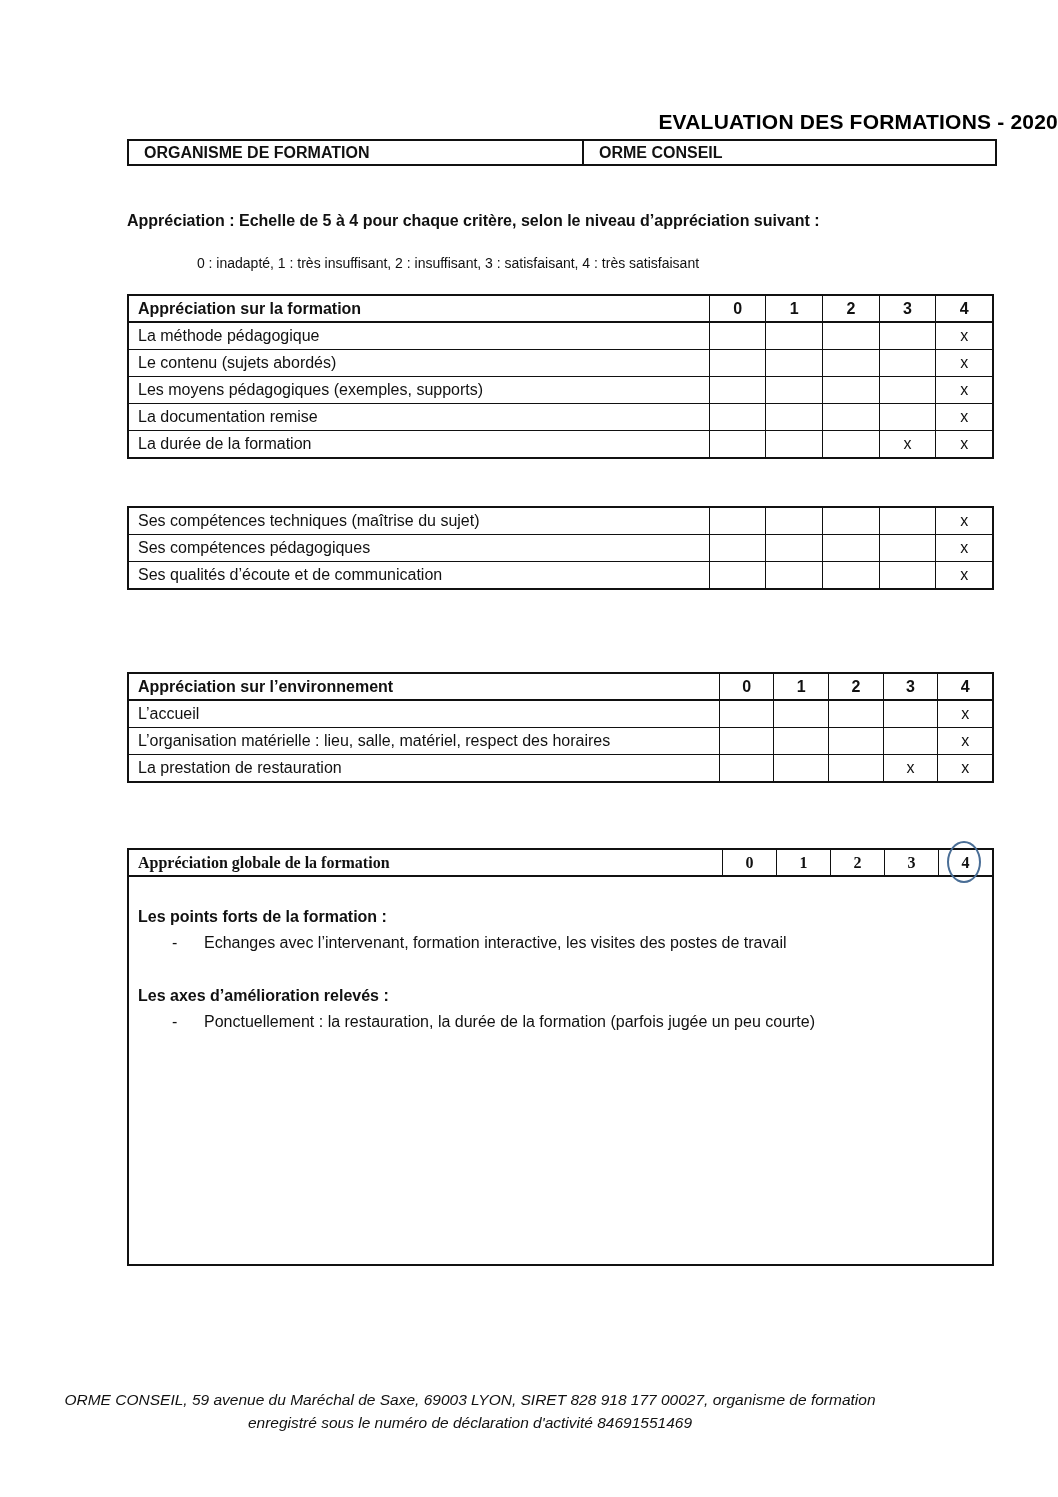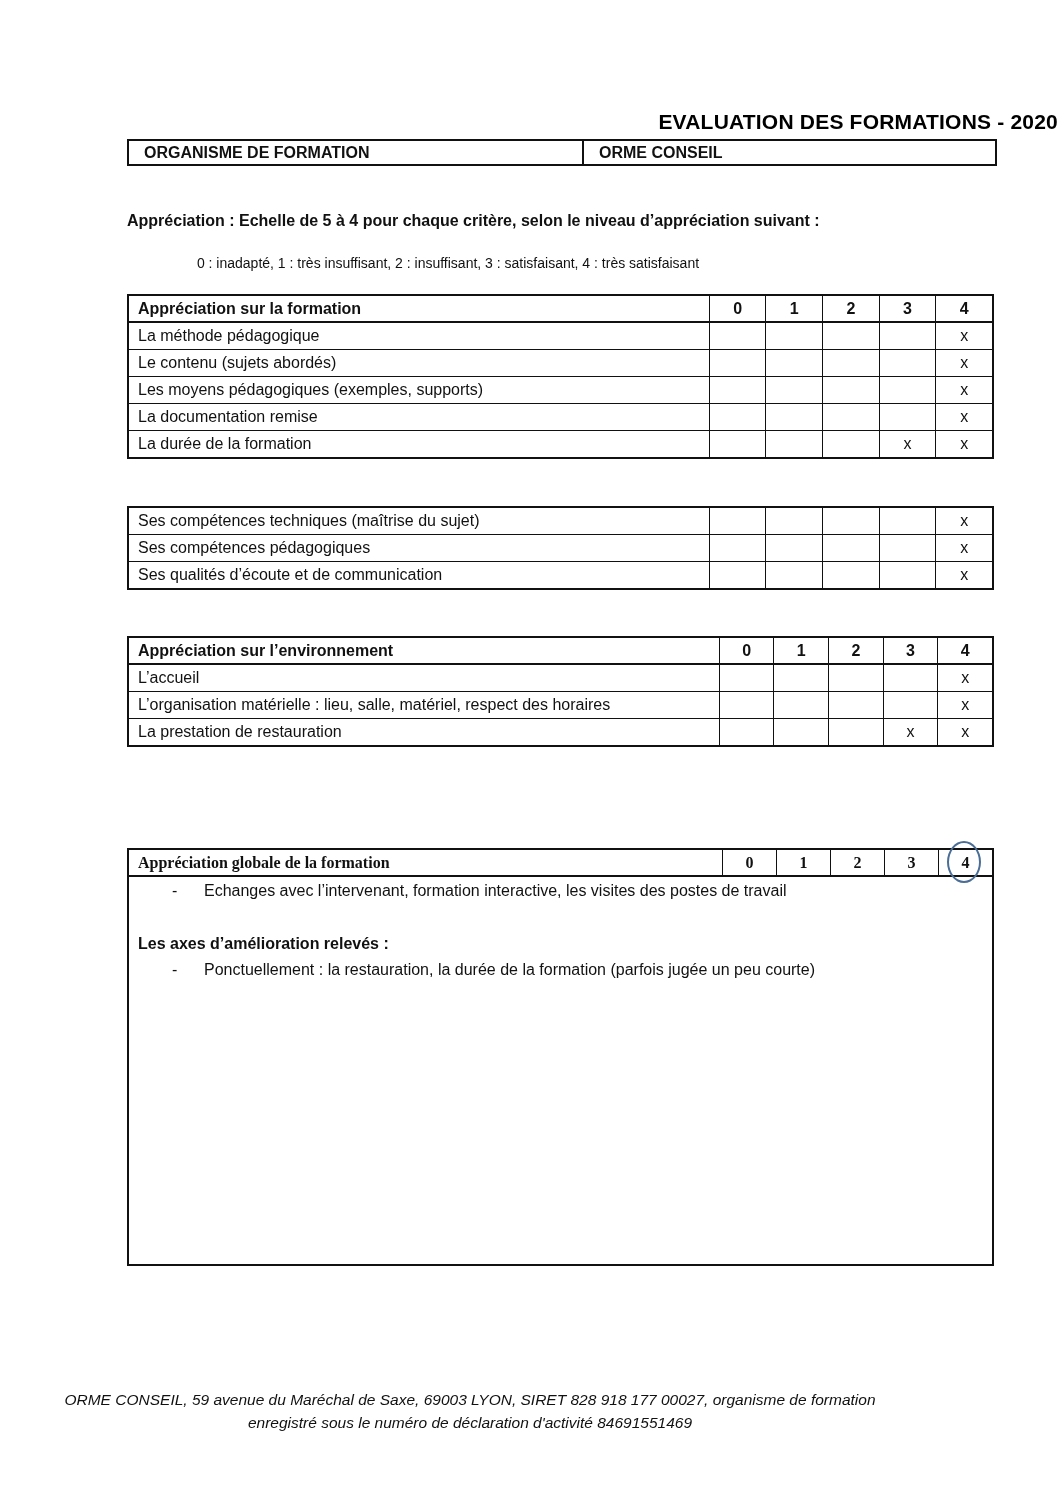--- a/index.html
+++ b/index.html
@@ -12,21 +12,21 @@
   .scale-legend { position: absolute; top: 255px; left: 0; width: 890px; text-align: center; font-size: 14px; padding-left: 6px; box-sizing: border-box; }
   table.grid { position: absolute; left: 127px; width: 867px; border-collapse: collapse; font-size: 16px; }
   table.grid td, table.grid th { border: 1px solid #111; height: 25px; padding: 0 0 0 9px; text-align: left; font-weight: normal; }
   table.grid th { font-weight: bold; }
   table.grid .score { width: 53px; text-align: center; padding: 0; }
   table.grid { border: 2px solid #111; }
   table.grid tr.head th, table.grid tr.head td { border-bottom: 2px solid #111; }
   table.grid td.label { width: 544px; line-height: 26px; }
   .t1 { top: 294px; }
   .t2 { top: 506px; }
-  .t3 { top: 636px; }
+  .t3 { top: 672px; }
   .global { position: absolute; top: 848px; left: 127px; width: 867px; height: 418px; border: 2px solid #111; box-sizing: border-box; }
   .global table { width: 100%; border-collapse: collapse; font-size: 16px; }
   .global th { border-bottom: 2px solid #111; border-right: 1px solid #111; height: 25px; text-align: left; padding: 0 0 0 9px; font-weight: bold; font-family: Liberation Serif, serif; }
   .global th.score { width: 53px; text-align: center; padding: 0; position: relative; }
   .global th.score:last-child { border-right: none; }
   .circle { position: absolute; left: 8px; top: -9px; width: 34px; height: 42px; border: 2px solid #4a6e96; border-radius: 50%; box-sizing: border-box; }
   .comments { padding: 0 0 0 9px; font-size: 16px; }
   .comments h4 { margin: 27px 0 0 0; font-size: 16px; font-weight: bold; line-height: 25px; }
   .comments h4 + ul { margin: 0; }
   .comments ul { list-style: none; padding: 0; margin: 0; }
@@ -181,20 +181,21 @@
       <th class="score">2</th>
       <th class="score">3</th>
       <th class="score">
         <span>4</span>
         <span class="circle"></span>
       </th>
     </tr>
   </tbody>
     </table>
   <div class="comments">
+    <h4>Les points forts de la formation :</h4>
     <ul>
       <li>
         <span class="dash">-</span>
         <span class="txt">Echanges avec l’intervenant, formation interactive, les visites des postes de travail</span>
       </li>
     </ul>
     <h4>Les axes d’amélioration relevés :</h4>
     <ul>
       <li>
         <span class="dash">-</span>

